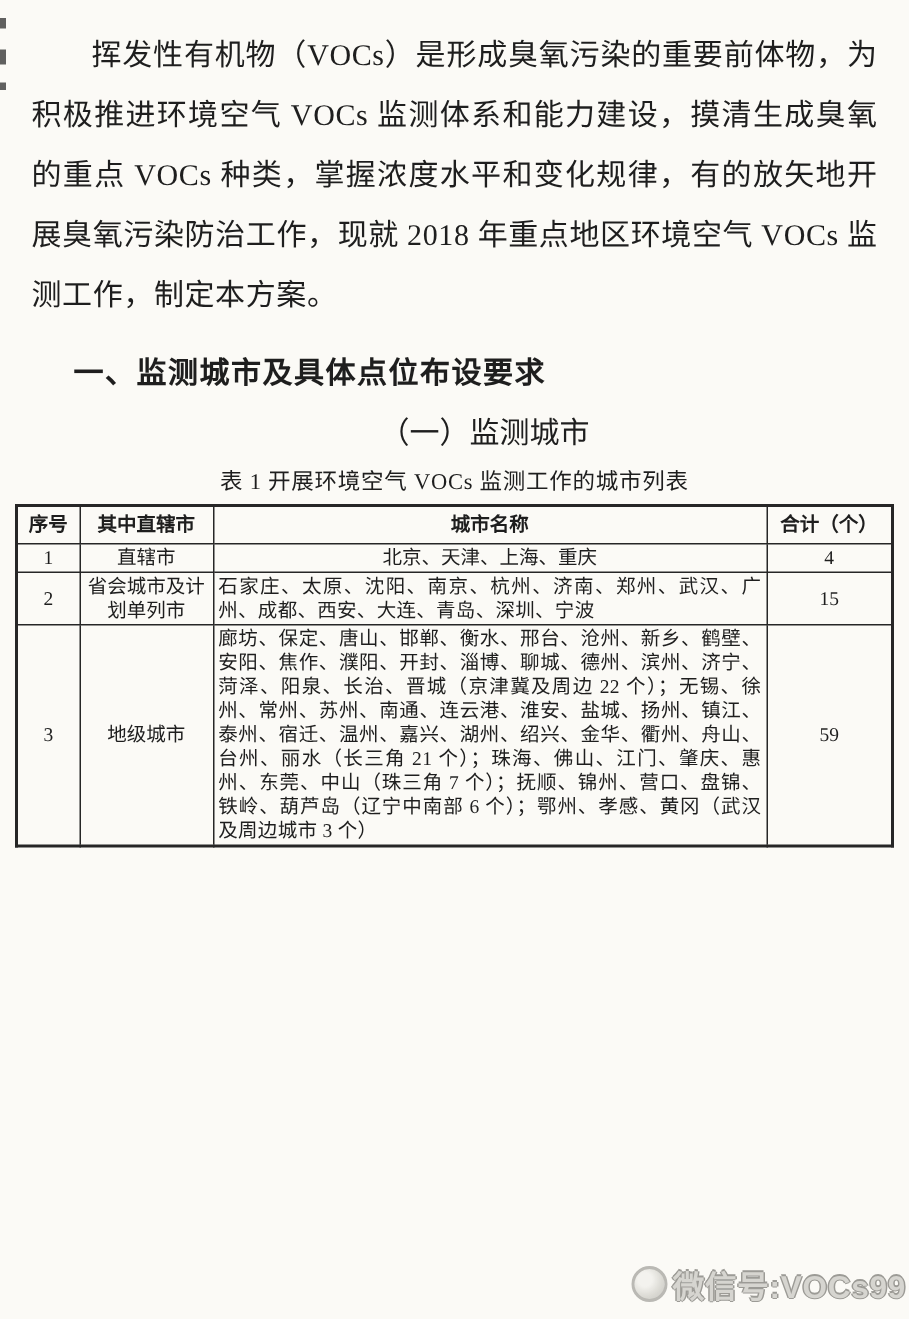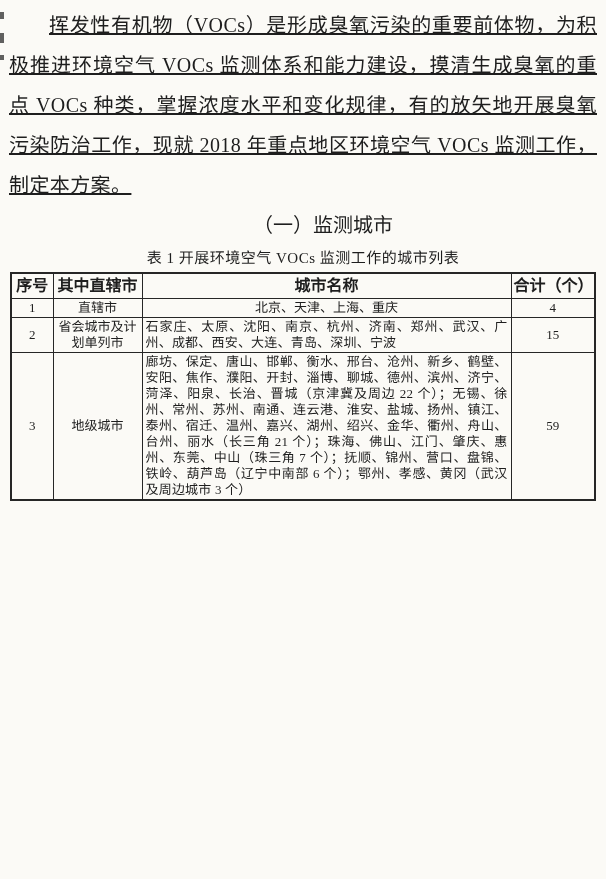--- a/index.html
+++ b/index.html
@@ -11,27 +11,26 @@
     font-family: "Liberation Serif", "DejaVu Serif", serif;
     color: #1e1e1e;
   }
   .page {
     position: relative;
     box-sizing: border-box;
     width: 606px; height: 879px;
     padding: 5px 9px 0 9px;
   }
   .body-par {
-    margin: 0;
+    margin: 12px;
     font-size: 20px;
     line-height: 40px;
     text-align: justify;
     text-indent: 2em;
     letter-spacing: 0.4px;
-    text-decoration: underline;
   }
   .section-heading {
     margin: 0;
     font-size: 20px;
     line-height: 40px;
     font-weight: bold;
     text-indent: 2em;
     letter-spacing: 1px;
   }
   .subsection-heading {
@@ -65,21 +64,21 @@
   table.cities th, table.cities td {
     border: 1px solid #262626;
     line-height: 16px;
     padding: 1px 3px;
     vertical-align: middle;
   }
   table.cities th {
     font-weight: bold;
     text-align: center;
     padding: 4px 2px;
-    font-size: 16px;
+    font-size: 13px;
   }
   td.cell-center { text-align: center; }
   td.cell-cat { text-align: center; padding: 1px 8px; }
   td.cell-cities {
     text-align: justify;
     padding: 1px 5px;
     letter-spacing: 0.2px;
   }
   .watermark {
     position: absolute;
@@ -123,20 +122,21 @@
 <body>
 
 <div class="page">
 
   <span class="scan-speck speck-1"></span>
   <span class="scan-speck speck-2"></span>
   <span class="scan-speck speck-3"></span>
 
   <p class="body-par">挥发性有机物（VOCs）是形成臭氧污染的重要前体物，为积极推进环境空气 VOCs 监测体系和能力建设，摸清生成臭氧的重点 VOCs 种类，掌握浓度水平和变化规律，有的放矢地开展臭氧污染防治工作，现就 2018 年重点地区环境空气 VOCs 监测工作，制定本方案。</p>
 
+  <p class="section-heading">一、监测城市及具体点位布设要求</p>
 
   <p class="subsection-heading">（一）监测城市</p>
 
 
   <p class="table-title">表 1 开展环境空气 VOCs 监测工作的城市列表</p>
 
   <table class="cities">
     <colgroup>
       <col style="width:42px">
       <col style="width:89px">
@@ -166,14 +166,18 @@
       </tr>
       <tr>
         <td class="cell-center">3</td>
         <td class="cell-cat">地级城市</td>
         <td class="cell-cities">廊坊、保定、唐山、邯郸、衡水、邢台、沧州、新乡、鹤壁、安阳、焦作、濮阳、开封、淄博、聊城、德州、滨州、济宁、菏泽、阳泉、长治、晋城（京津冀及周边 22 个）；无锡、徐州、常州、苏州、南通、连云港、淮安、盐城、扬州、镇江、泰州、宿迁、温州、嘉兴、湖州、绍兴、金华、衢州、舟山、台州、丽水（长三角 21 个）；珠海、佛山、江门、肇庆、惠州、东莞、中山（珠三角 7 个）；抚顺、锦州、营口、盘锦、铁岭、葫芦岛（辽宁中南部 6 个）；鄂州、孝感、黄冈（武汉及周边城市 3 个）</td>
         <td class="cell-center">59</td>
       </tr>
     </tbody>
   </table>
 
+  <div class="watermark">
+    <span class="wicon"></span>
+    <span class="wtext">微信号:VOCs99</span>
+  </div>
 
 </div>
 
 </body></html>

